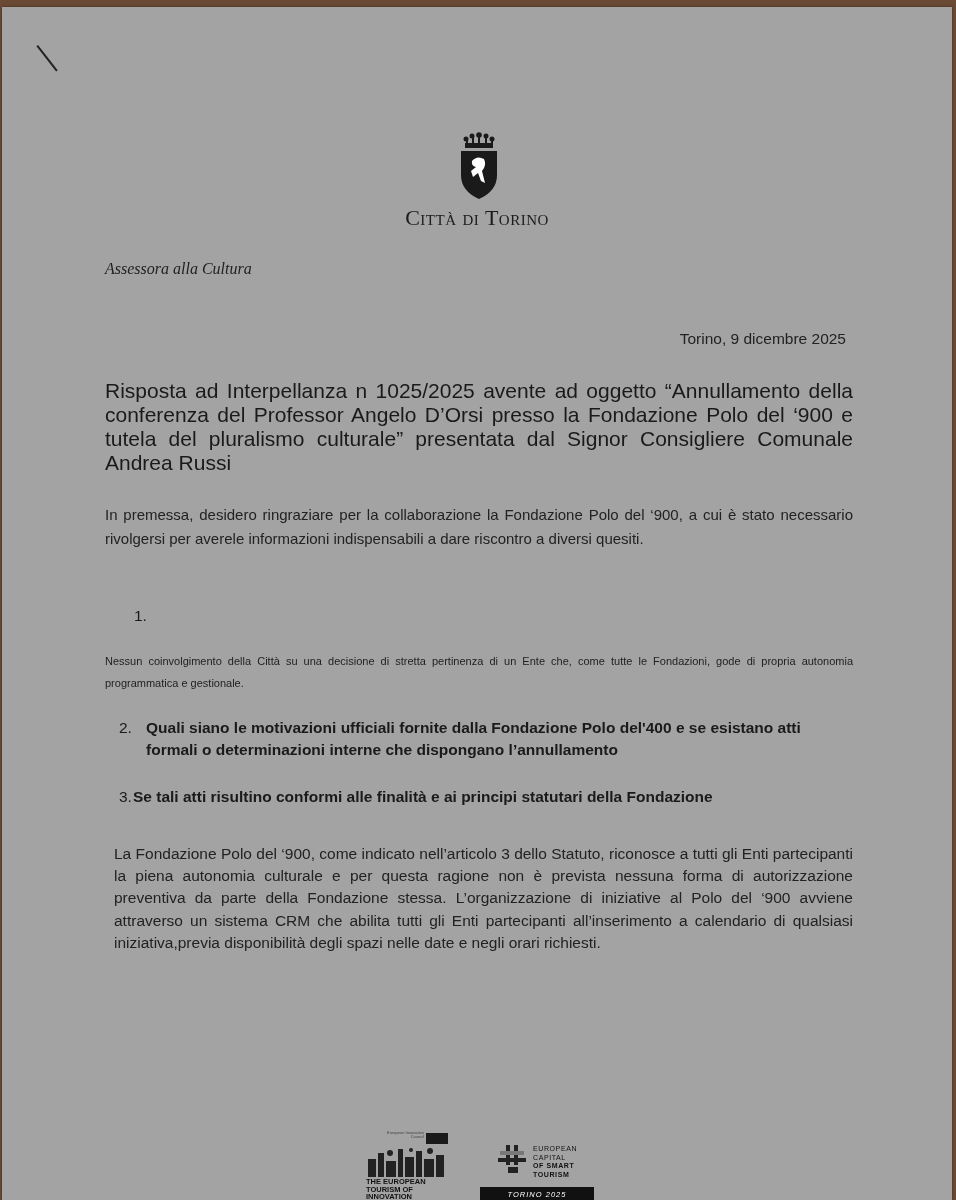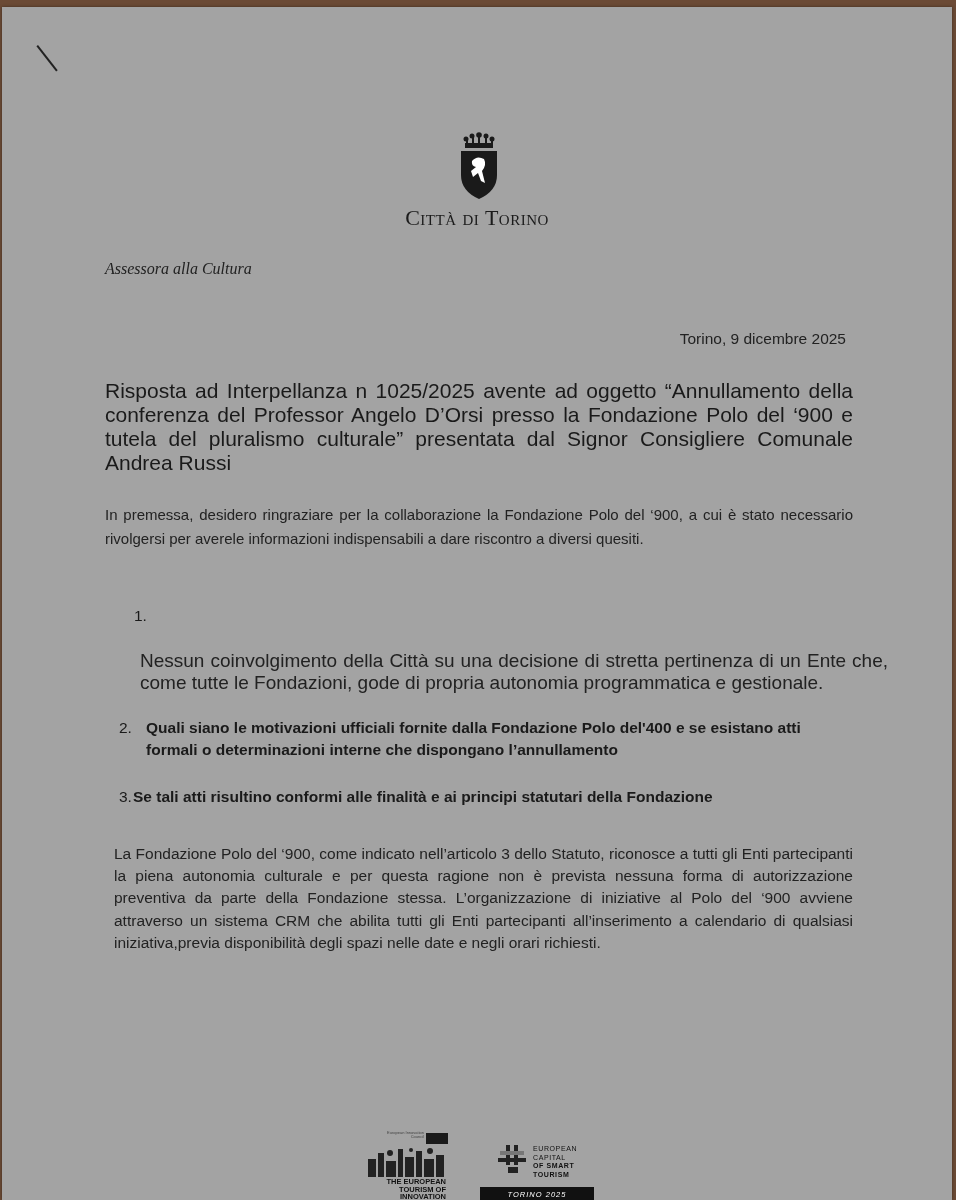--- a/index.html
+++ b/index.html
@@ -38,37 +38,37 @@
     font-weight: normal; font-size: 21px; line-height: 24px; color: #1a1a1a;
     text-align: justify;
   }
   .intro {
     position: absolute; left: 103px; top: 496px; width: 748px;
     font-size: 15px; line-height: 24px; color: #222; text-align: justify;
   }
   .q { position: absolute; font-weight: bold; font-size: 15.5px; line-height: 22px; color: #1a1a1a; }
   .q .num { position: absolute; left: -26px; font-weight: normal; }
   .q1 { left: 158px; top: 598px; width: 693px; text-align: justify; }
-  .a1 { position: absolute; left: 103px; top: 643px; width: 748px; font-size: 19px; line-height: 22px; color: #222; text-align: justify; margin-left: 35px; }
+  .a1 { position: absolute; left: 103px; top: 643px; width: 748px; font-size: 11px; line-height: 22px; color: #222; text-align: justify; }
   .q2 { left: 144px; top: 710px; width: 707px; }
   .q2 .num { left: -27px; }
   .q3 { left: 131px; top: 779px; width: 720px; }
   .q3 .num { left: -14px; }
   .a3 {
     position: absolute; left: 112px; top: 836px; width: 739px;
     font-size: 15.5px; line-height: 22.2px; color: #222; text-align: justify;
   }
   .footer-left {
     position: absolute; left: 364px; top: 1124px; width: 82px; height: 72px;
   }
   .eic-label { position: absolute; left: 20px; top: 0; font-size: 4px; line-height: 4px; color:#444; text-align:right; width: 38px;}
   .eic-flag { position: absolute; left: 60px; top: 2px; width: 22px; height: 11px; background: #1a1a1a; }
   .skyline { position: absolute; left: 0; top: 14px; width: 80px; height: 32px; }
   .innov {
-    position: absolute; left: 0; top: 47px; width: 80px; text-align: right;
+    position: absolute; left: 0; top: 47px; width: 80px; text-align: left;
     font-weight: bold; font-size: 7.5px; line-height: 7.5px; color: #111;
   }
   .footer-right { position: absolute; left: 478px; top: 1136px; width: 115px; height: 60px; }
   .smart-logo { position: absolute; left: 18px; top: 2px; width: 30px; height: 30px; }
   .smart-text { position: absolute; left: 53px; top: 2px; font-size: 7px; line-height: 8.5px; color: #111; letter-spacing: 0.6px; }
   .smart-text .b { font-weight: bold; }
   .torino-bar {
     position: absolute; left: 0; top: 44px; width: 114px; height: 15px; background: #111;
     color: #fff; font-size: 7.5px; line-height: 15px; text-align: center; letter-spacing: 1px; font-style: italic;
   }

